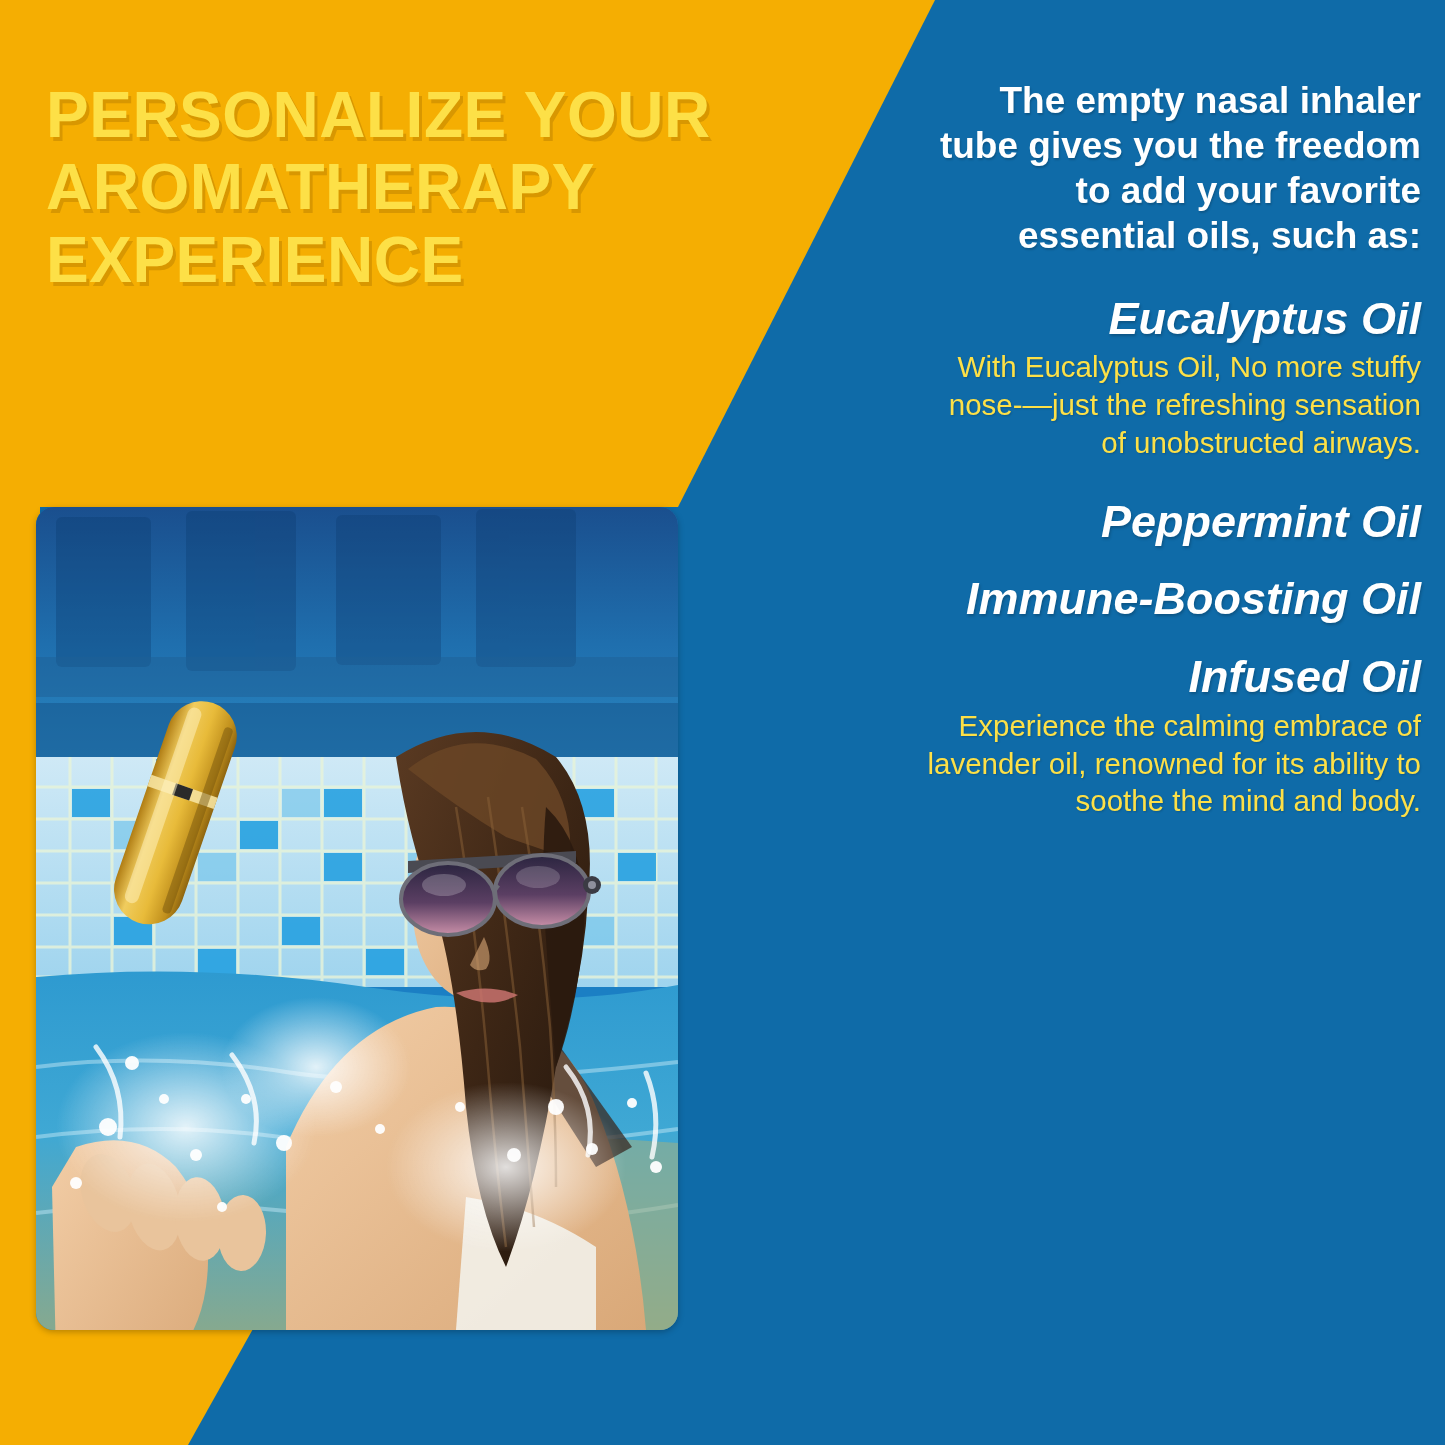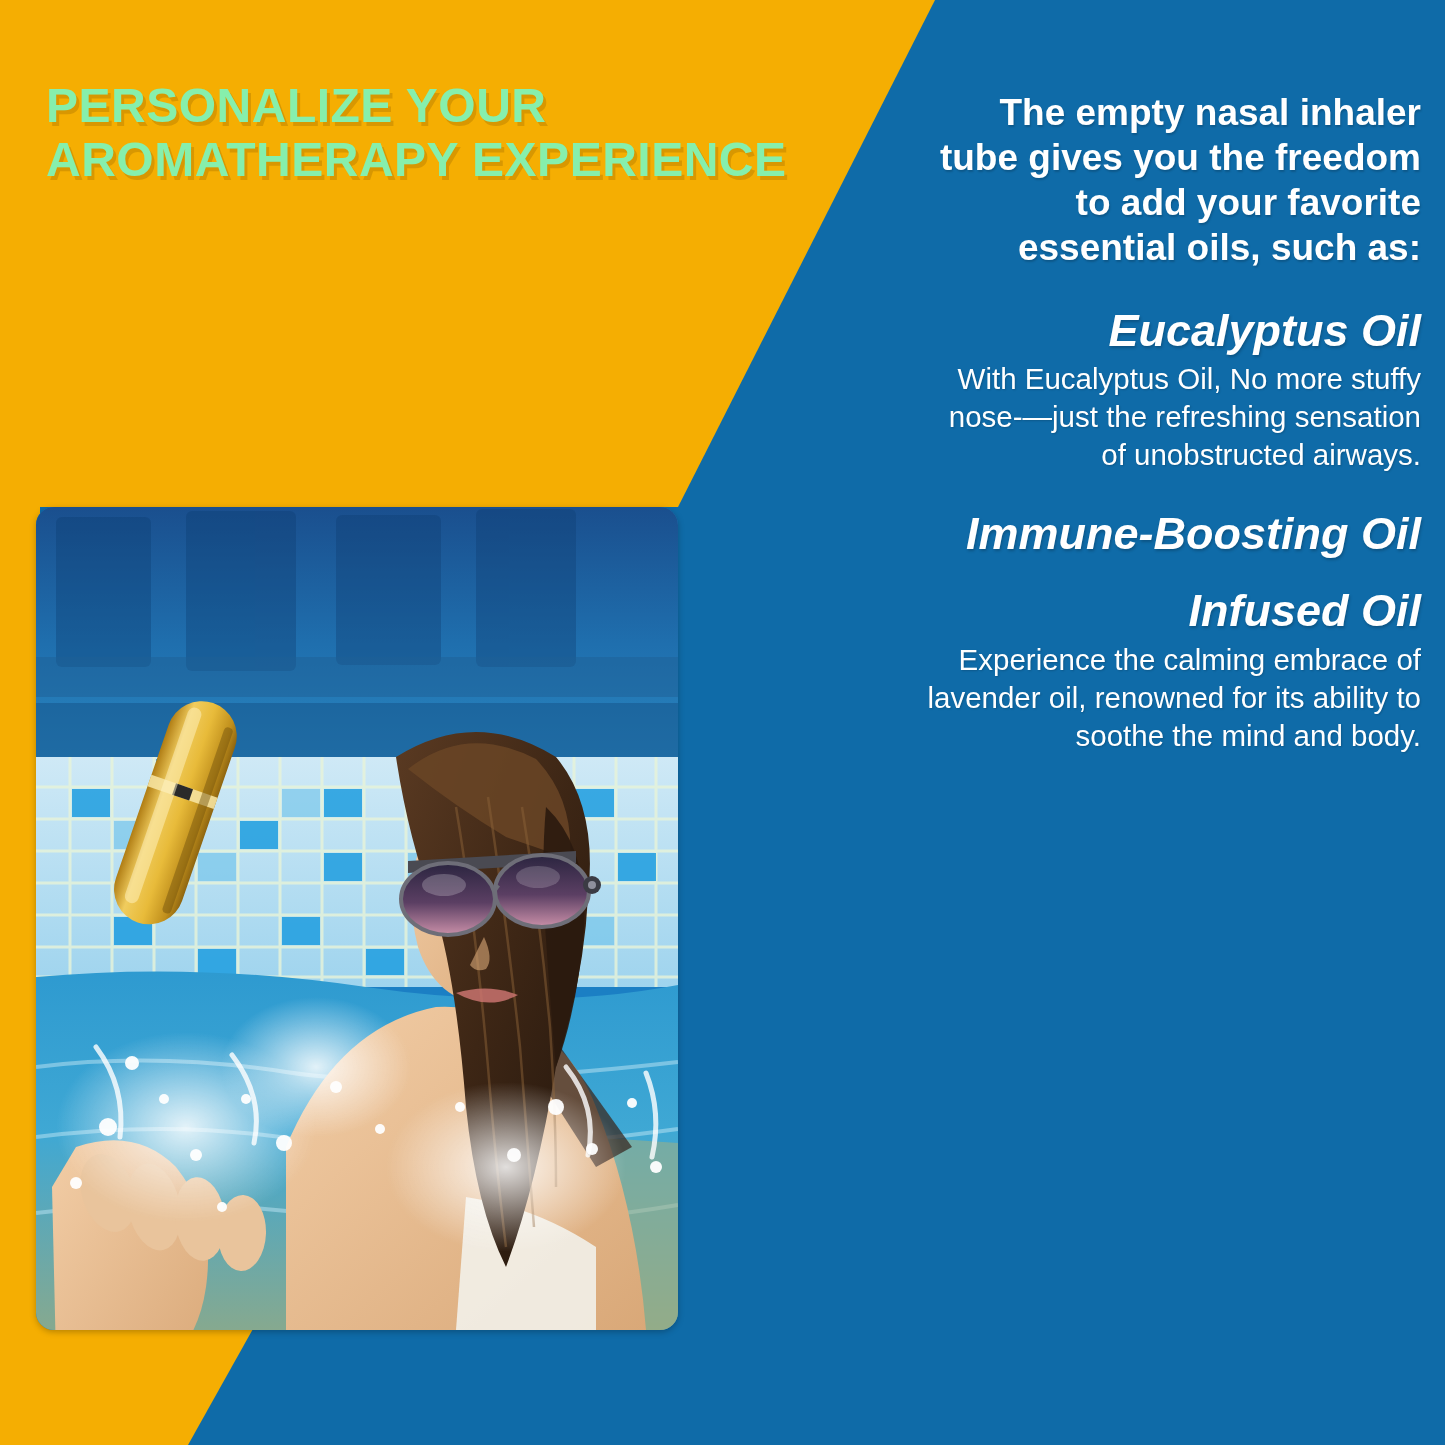--- a/index.html
+++ b/index.html
@@ -25,57 +25,57 @@
   }
   .bg-yellow-bottom{
     position:absolute;left:0;top:1320px;width:270px;height:125px;
     background:#f5ae02;
     clip-path:polygon(0 0, 258px 0, 188px 125px, 0 125px);
   }
 
   
   .title{
     position:absolute;left:46px;top:40px;width:830px;
-    color:#86efac;
+    color:#fde047;
     font-weight:bold;
-    font-size:48px;
+    font-size:64px;
     line-height:1.13;
     letter-spacing:0.5px;
     text-shadow:3px 4px 0 rgba(140,95,0,.28);
     text-transform:uppercase;
     margin-top:39px;
   }
 
   
   .right{
     position:absolute;right:24px;top:78px;width:500px;
     text-align:right;
     color:#ffffff;
   }
   .intro{
     font-size:37px;
     font-weight:bold;
     line-height:1.22;
-    margin:12px 0 34px 0;
+    margin:0 0 34px 0;
     text-shadow:1px 2px 2px rgba(0,0,0,.18);
   }
   .oil{ margin:0 0 10px 0; }
   .oil-title{
     font-size:45px;
     font-weight:bold;
     line-height:1.15;
     margin:0 0 4px 0;
     text-shadow:1px 2px 3px rgba(0,0,0,.22);
     font-style:italic;
   }
   .oil-desc{
     font-size:29.5px;
     line-height:1.28;
     margin:0;
-    color:#ffffff;
+    color:#fde047;
     text-shadow:1px 1px 2px rgba(0,0,0,.18);
   }
   .oil.gap-lg{ margin-top:34px; }
   .oil.gap-md{ margin-top:26px; }
 
   
   .photo{
     position:absolute;left:36px;top:507px;
     width:642px;height:823px;
     border-radius:18px;
@@ -271,20 +271,21 @@
   <div class="right">
 
     <p class="intro">The empty nasal inhaler tube gives you the freedom to add your favorite essential oils, such as:</p>
 
     <div class="oil">
       <h2 class="oil-title">Eucalyptus Oil</h2>
       <p class="oil-desc">With Eucalyptus Oil, No more stuffy nose-—just the refreshing sensation of unobstructed airways.</p>
     </div>
 
     <div class="oil gap-lg">
+      <h2 class="oil-title">Peppermint Oil</h2>
     </div>
 
 
     <div class="oil gap-md">
       <h2 class="oil-title">Immune-Boosting Oil</h2>
     </div>
 
     <div class="oil gap-md">
       <h2 class="oil-title">Infused Oil</h2>
       <p class="oil-desc">Experience the calming embrace of lavender oil, renowned for its ability to soothe the mind and body.</p>

